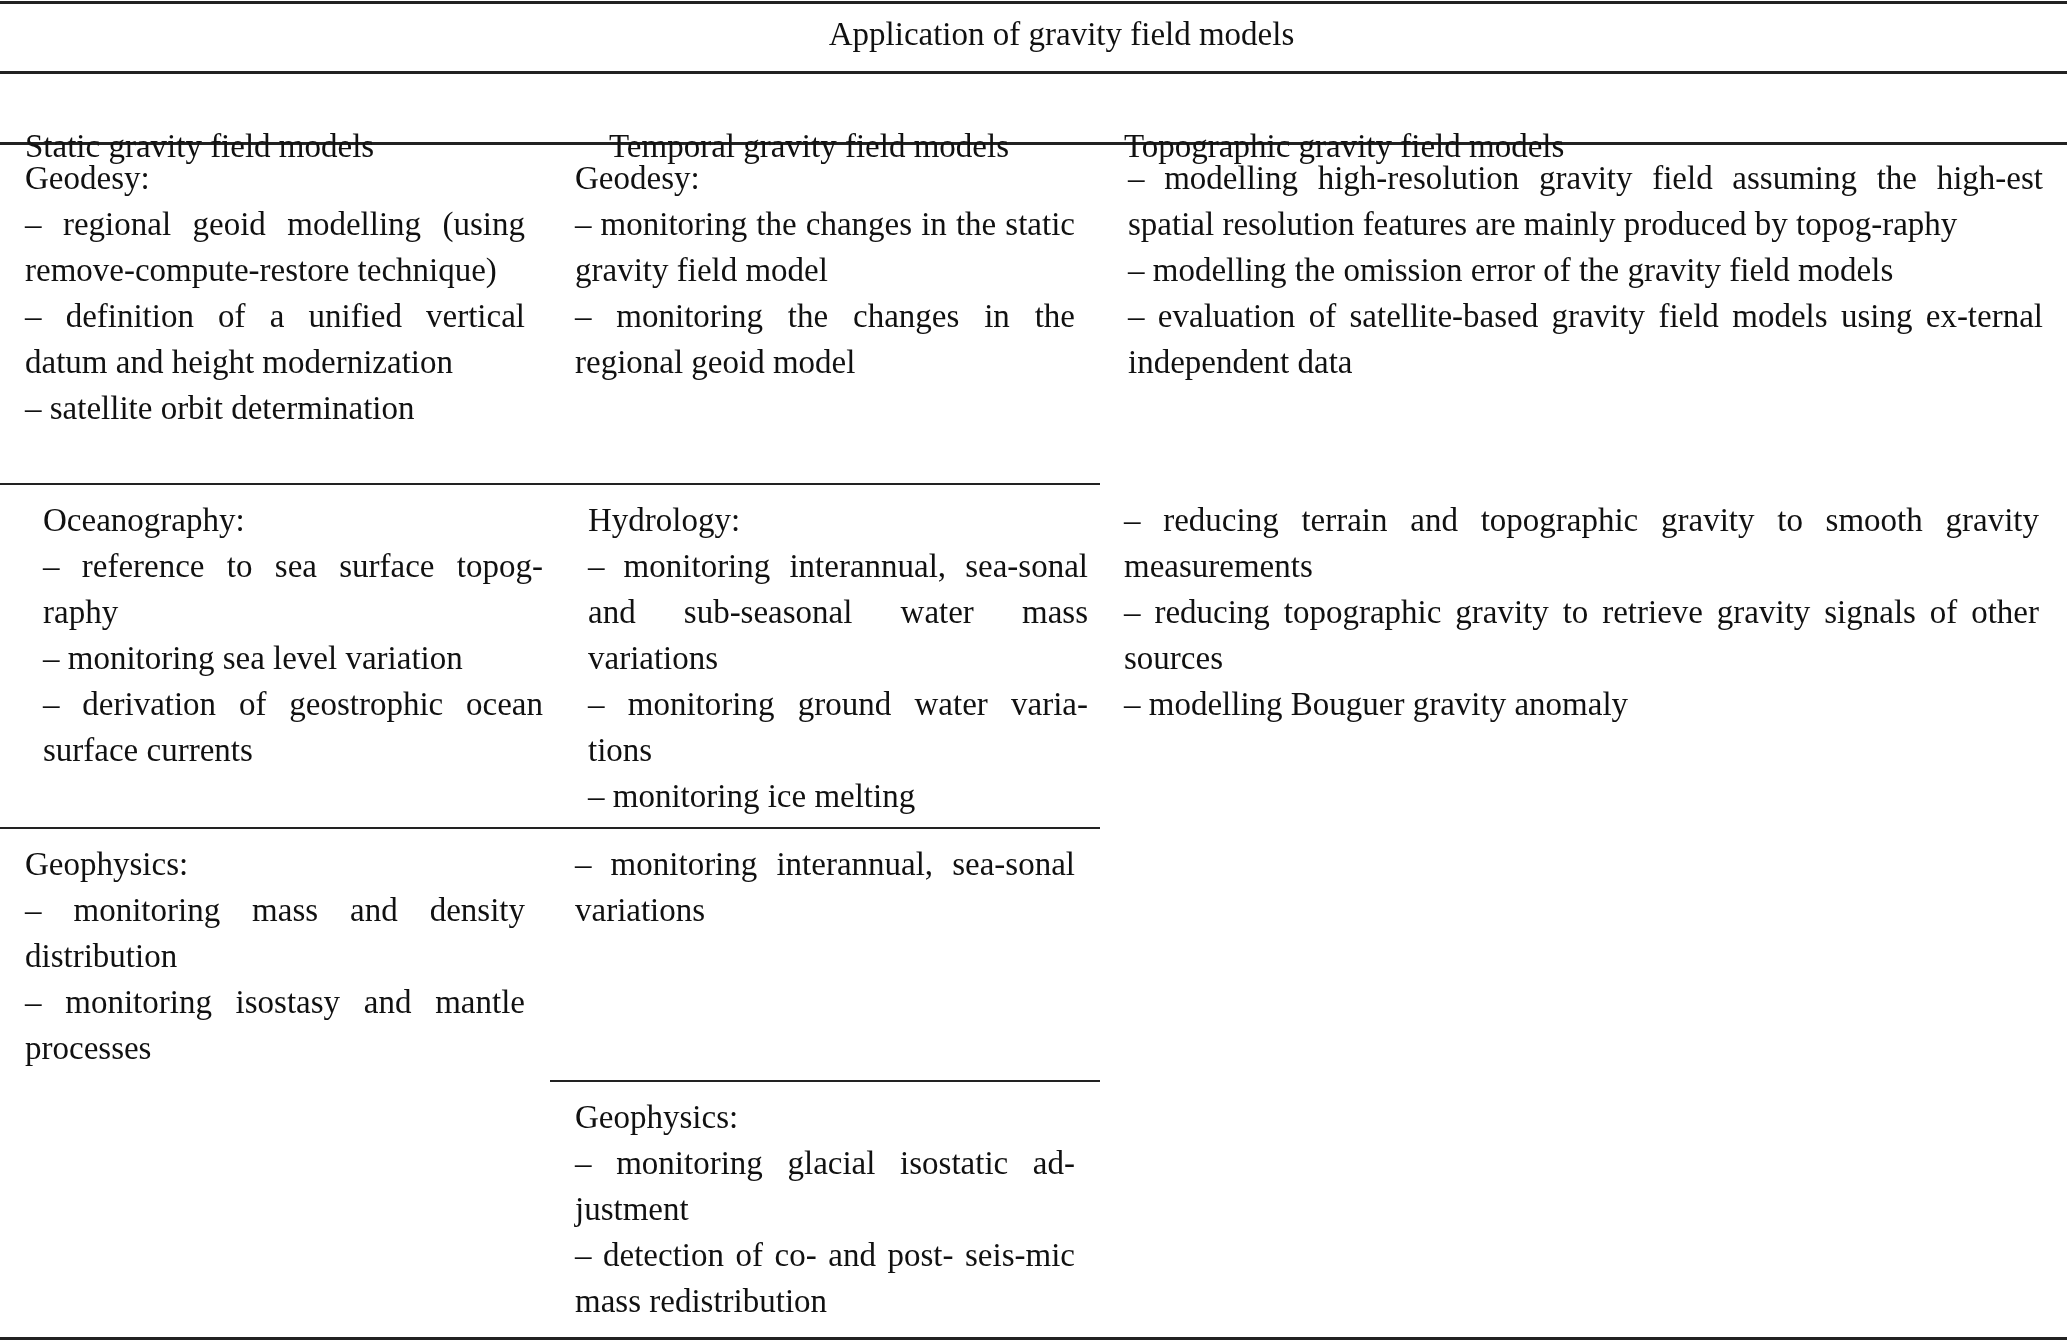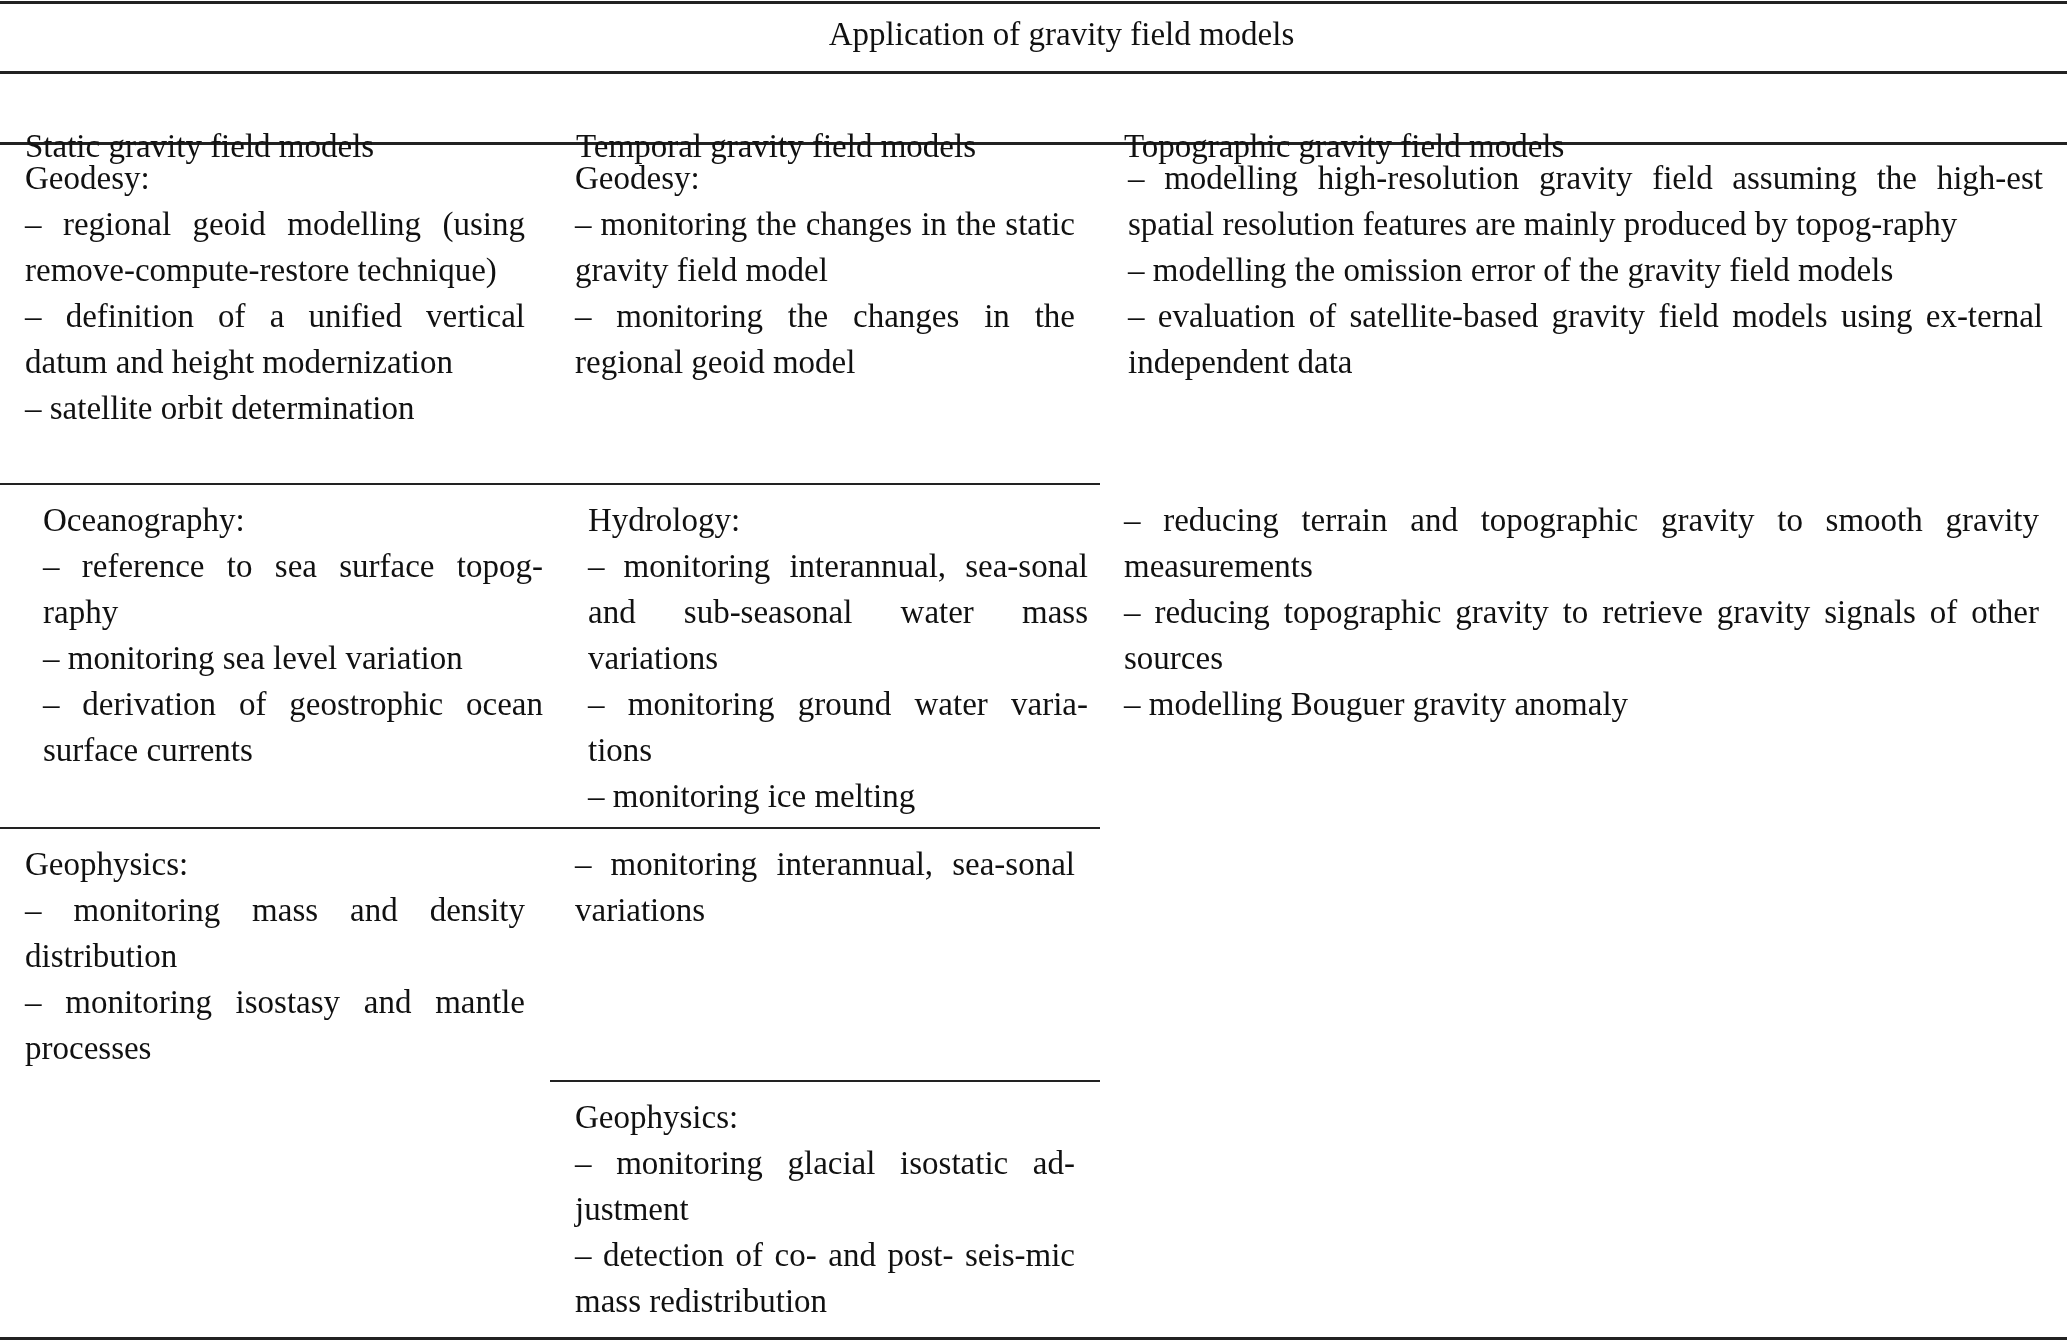--- a/index.html
+++ b/index.html
@@ -28,21 +28,21 @@
 <div class="rule" style="left:0;top:71px;width:2067px;"></div>
 <div class="rule" style="left:0;top:142px;width:2067px;"></div>
 <div class="rule" style="left:0;top:483px;width:1100px;height:2px;"></div>
 <div class="rule" style="left:0;top:827px;width:1100px;height:2px;"></div>
 <div class="rule" style="left:550px;top:1080px;width:550px;height:2px;"></div>
 <div class="rule" style="left:0;top:1337px;width:2067px;"></div>
 
 <div class="title">Application of gravity field models</div>
 
 <div class="colhead" style="left:25px;">Static gravity field models</div>
-<div class="colhead" style="left:576px;">Temporal gravity field models</div>
+<div class="colhead" style="left:609px;">Temporal gravity field models</div>
 <div class="colhead" style="left:1124px;">Topographic gravity field models</div>
 
 <div class="cell" style="left:25px;top:155px;width:500px;">
   <span class="cat">Geodesy:</span>
   <span class="item">– regional geoid modelling (using remove-compute-restore technique)</span>
   <span class="item">– definition of a unified vertical datum and height modernization</span>
   <span class="item">– satellite orbit determination</span>
 </div>
 <div class="cell" style="left:25px;top:497px;width:500px;margin-left:18px;">
   <span class="cat">Oceanography:</span>

